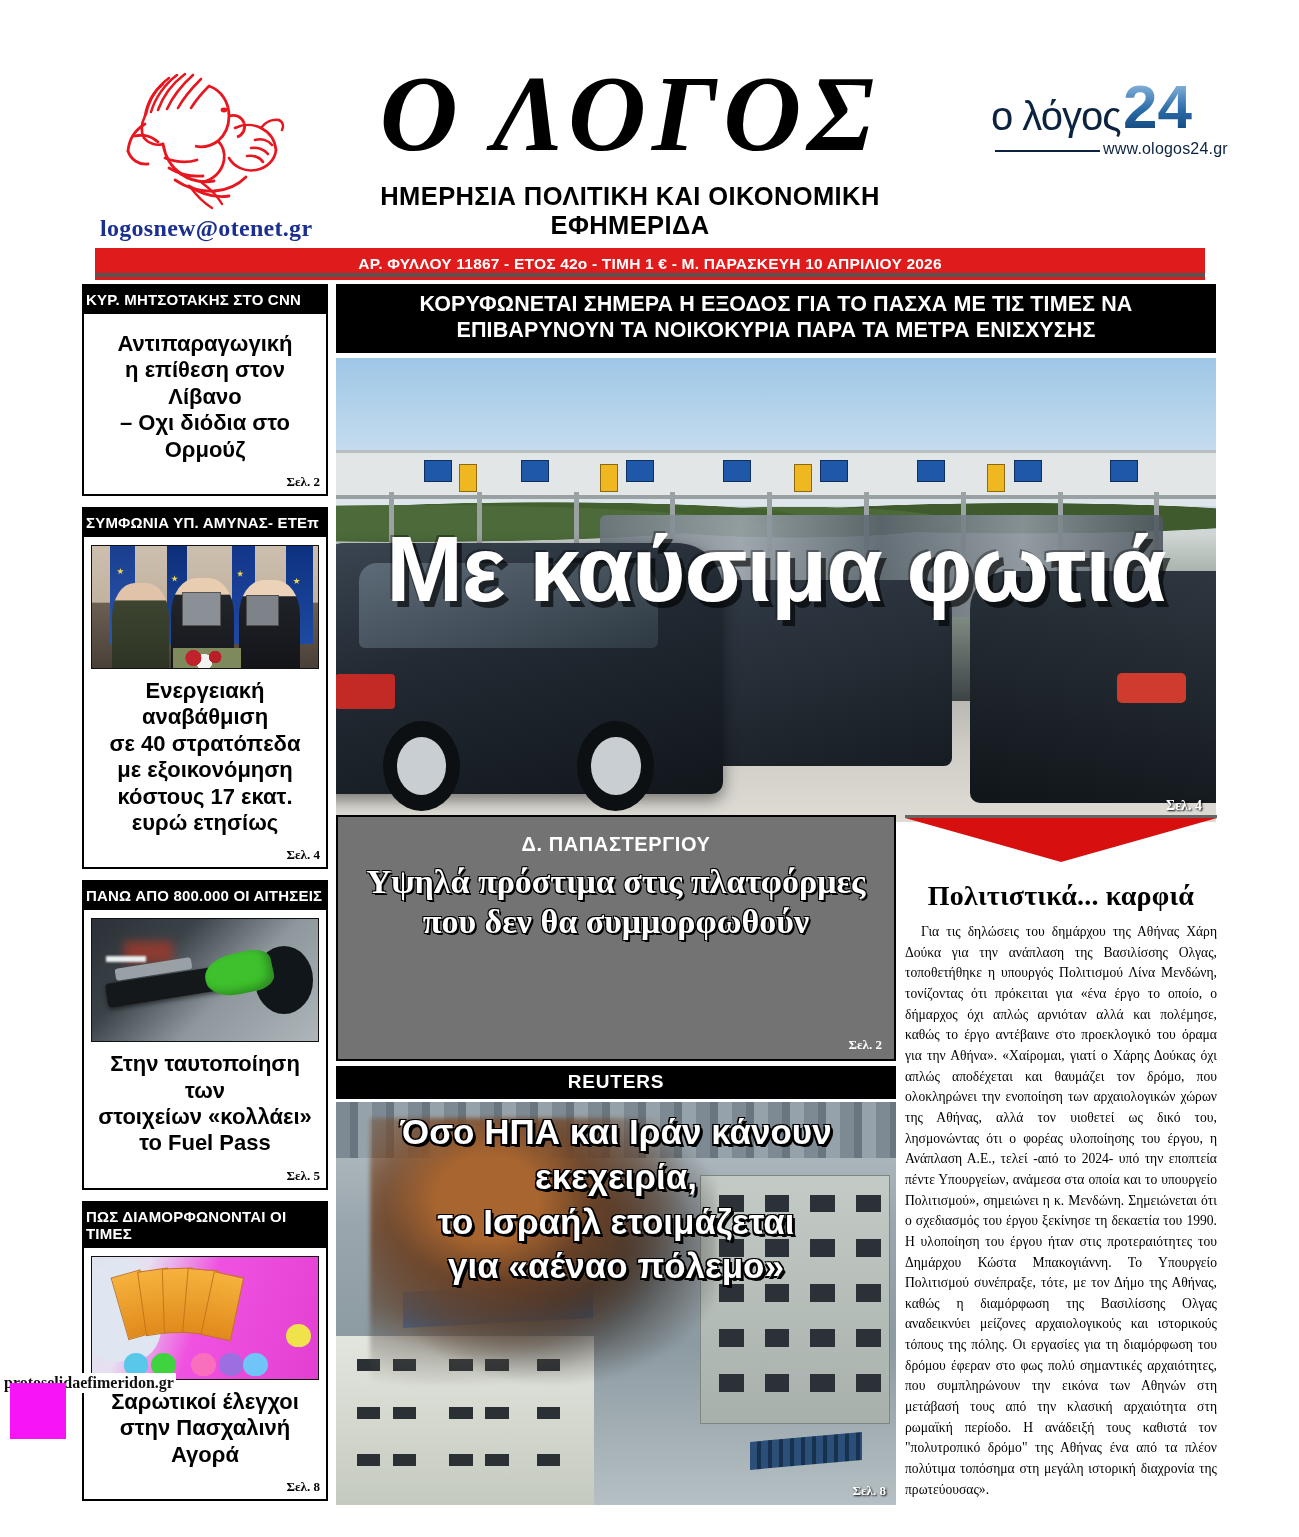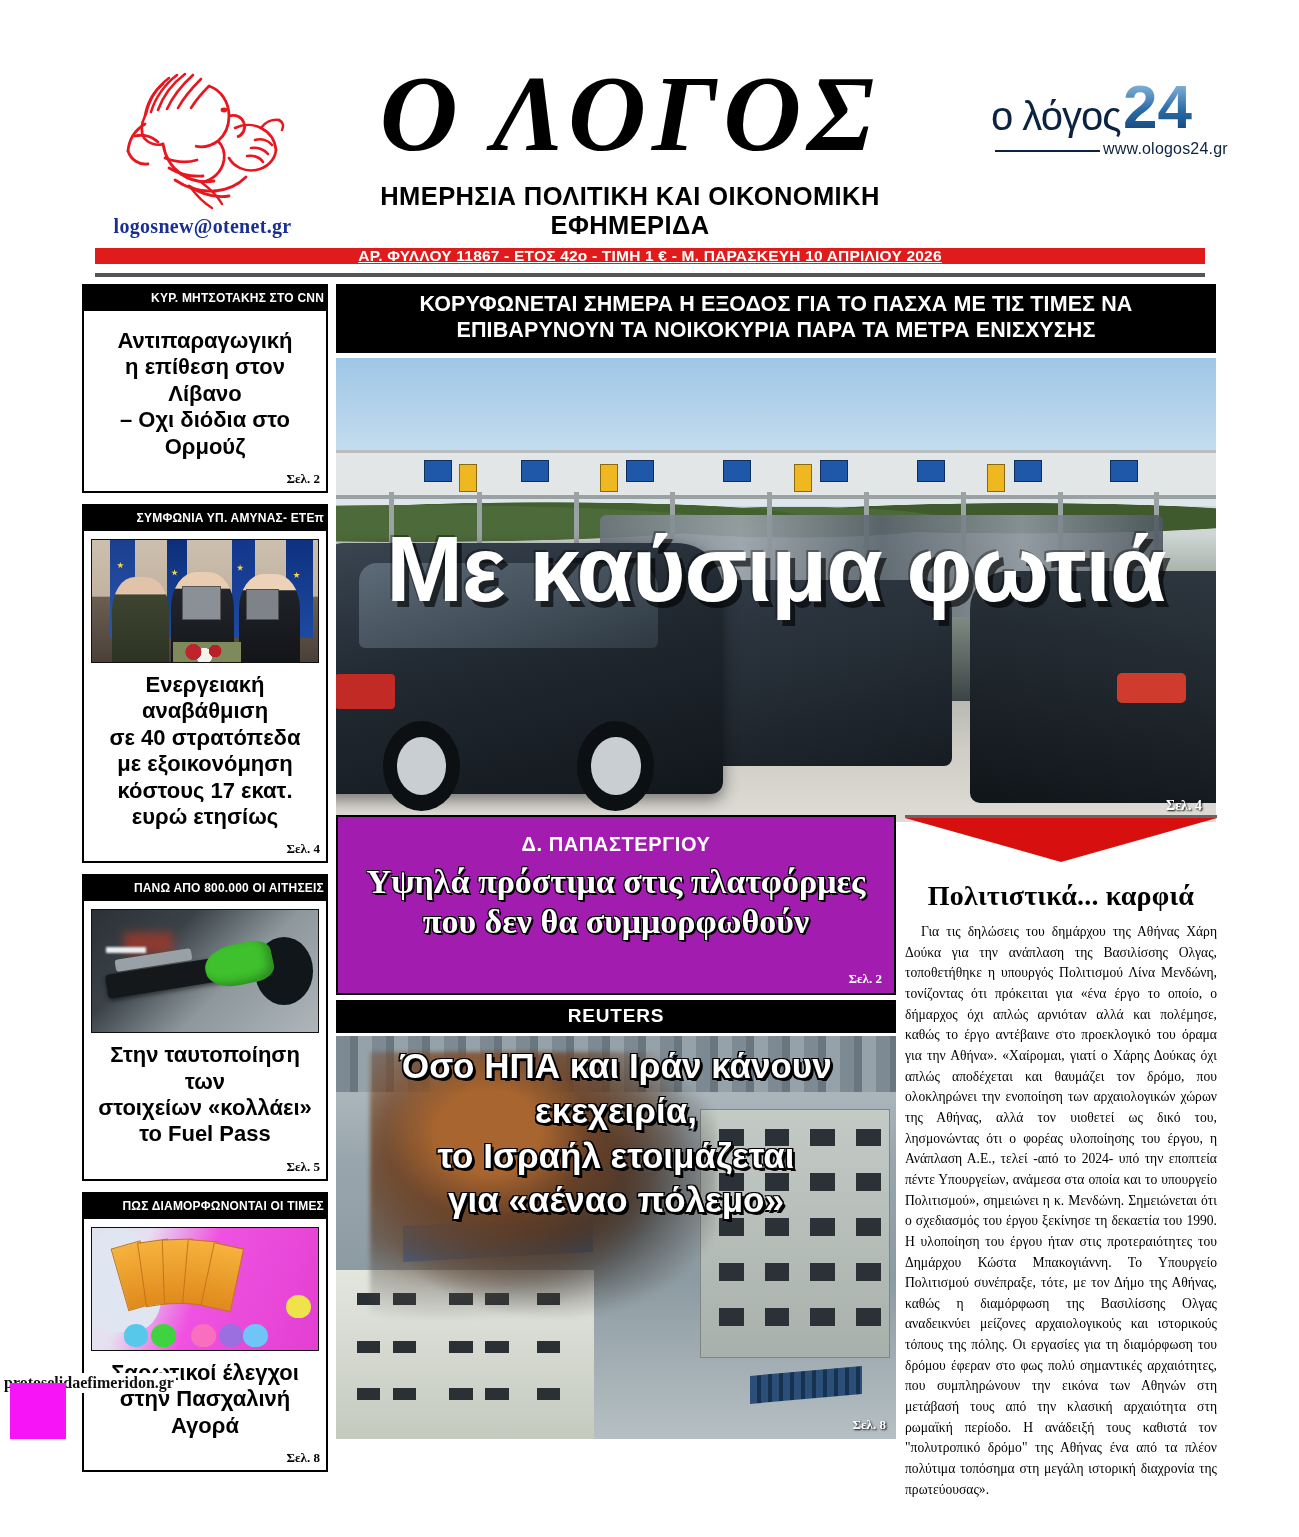--- a/index.html
+++ b/index.html
@@ -2,21 +2,21 @@
 <html><head>
 <meta charset="utf-8">
 <style>
   html,body{margin:0;padding:0;background:#ffffff;}
   body{width:1299px;height:1537px;font-family:"Liberation Sans",sans-serif;color:#000;overflow:hidden;position:relative;}
 
   
   .masthead{position:absolute;left:0;top:0;width:1299px;height:248px;}
   .logo-emblem{position:absolute;left:105px;top:62px;width:195px;height:155px;}
   .logo-email{position:absolute;left:100px;top:215px;width:205px;text-align:center;
-              font-family:"Liberation Serif",serif;font-weight:bold;font-size:20px;color:#1a2f8f;letter-spacing:.3px;}
+              font-family:"Liberation Serif",serif;font-weight:bold;font-size:24px;color:#1a2f8f;letter-spacing:.3px;}
   .title-block{position:absolute;left:320px;top:60px;width:620px;text-align:center;}
   .paper-title{font-family:"Liberation Serif",serif;font-weight:bold;font-size:108px;line-height:1;
                letter-spacing:6px;color:#000;font-style:italic;}
   .paper-sub{font-family:"Liberation Sans",sans-serif;font-weight:bold;font-size:25.5px;
              letter-spacing:.4px;margin-top:14px;color:#000;}
 
   .brand-box{position:absolute;left:975px;top:72px;width:230px;height:100px;}
   .brand-logo{position:absolute;left:0;top:0;width:230px;height:100px;}
   .brand-word{position:absolute;left:16px;top:22px;font-family:"Liberation Sans",sans-serif;
               font-size:40px;font-weight:400;color:#0b2340;letter-spacing:-1px;}
@@ -24,29 +24,29 @@
             font-size:62px;font-weight:bold;color:#2a6fb5;line-height:1;
             background:linear-gradient(180deg,#9fc8e8 0%,#2b6ba8 55%,#0d3d6b 100%);
             -webkit-background-clip:text;background-clip:text;color:transparent;}
   .brand-rule{position:absolute;left:20px;top:78px;width:105px;height:2px;background:#0b2340;}
   .brand-url{position:absolute;left:128px;top:68px;font-family:"Liberation Sans",sans-serif;
              font-size:16px;color:#0b2340;letter-spacing:.2px;}
   .brand-black{position:absolute;left:975px;top:166px;width:230px;height:62px;background:#000;
                display:flex;flex-direction:column;align-items:center;justify-content:center;}
   .brand-black span{color:#fff;font-family:"Liberation Serif",serif;font-style:italic;font-size:21px;line-height:1.18;}
 
-  .datebar{position:absolute;left:95px;top:248px;width:1110px;height:16px;background:#e01b1b;
+  .datebar{position:absolute;left:95px;top:248px;width:1110px;height:32px;background:#e01b1b;
            color:#fff;font-weight:bold;font-size:15.5px;display:flex;align-items:center;justify-content:center;
-           letter-spacing:.2px;text-decoration:underline;}
+           letter-spacing:.2px;}
   .datebar-shadow{position:absolute;left:95px;top:273px;width:1110px;height:4px;background:#555;}
 
   
   .sidebar{position:absolute;left:82px;top:284px;width:246px;}
   .side-card{border:2px solid #000;background:#fff;margin-bottom:11px;}
-  .side-head{background:#000;color:#fff;font-weight:bold;font-size:12px;text-align:right;
+  .side-head{background:#000;color:#fff;font-weight:bold;font-size:15px;text-align:left;
              padding:5px 2px 6px;letter-spacing:.2px;}
   .side-body{padding:8px 7px 6px;}
   .side-photo{width:100%;height:124px;border:1px solid #111;box-sizing:border-box;position:relative;overflow:hidden;}
   .side-text{font-family:"Liberation Sans",sans-serif;font-weight:bold;font-size:22px;line-height:1.2;
              text-align:center;padding:9px 2px 2px;}
   .side-page{font-family:"Liberation Serif",serif;font-weight:bold;font-size:13px;text-align:right;
              padding:3px 6px 4px 0;}
 
   
   .ph-signing{background:linear-gradient(180deg,#cdbfae 0%,#c2b3a0 46%,#6b5f52 47%,#4a4038 100%);}
@@ -128,21 +128,21 @@
   .hero-head{position:absolute;left:0;top:44%;width:100%;text-align:center;
              font-family:"Liberation Sans",sans-serif;font-weight:bold;font-size:92px;line-height:1;
              color:#fff;letter-spacing:-1px;transform:translateY(-42%);
              text-shadow:5px 6px 0 rgba(0,0,0,.62), -2px -2px 0 rgba(0,0,0,.35);}
   .hero-page{position:absolute;right:14px;bottom:8px;font-family:"Liberation Serif",serif;
              font-weight:bold;font-size:14px;color:#fff;text-shadow:1px 1px 2px #000;}
 
   
   .lower{position:absolute;left:336px;top:815px;width:880px;height:700px;}
   .lower-left{position:absolute;left:0;top:0;width:560px;}
-  .blue-box{background:#a21caf;border:2px solid #000;box-sizing:border-box;height:180px;position:relative;
+  .blue-box{background:#737373;border:2px solid #000;box-sizing:border-box;height:246px;position:relative;
             padding:16px 12px 0;}
   .blue-kicker{color:#fff;font-weight:bold;font-size:20px;text-align:center;letter-spacing:.6px;}
   .blue-head{color:#fff;font-family:"Liberation Serif",serif;font-weight:bold;font-size:34px;line-height:1.17;
              text-align:center;margin-top:6px;text-shadow:2px 2px 0 #000,-1px -1px 0 #000,1px -1px 0 #000,-1px 1px 0 #000;}
   .blue-page{position:absolute;right:12px;bottom:6px;color:#fff;font-family:"Liberation Serif",serif;
              font-weight:bold;font-size:13px;}
   .reuters{background:#000;color:#fff;font-weight:bold;font-size:19px;text-align:center;
            padding:5px 0 6px;margin-top:5px;letter-spacing:.8px;}
   .reuters-photo{position:relative;width:560px;height:403px;margin-top:3px;overflow:hidden;
                  background:linear-gradient(180deg,#b9c3c8 0%,#9aa6ad 30%,#8c9aa1 60%,#b6c0c4 100%);}

